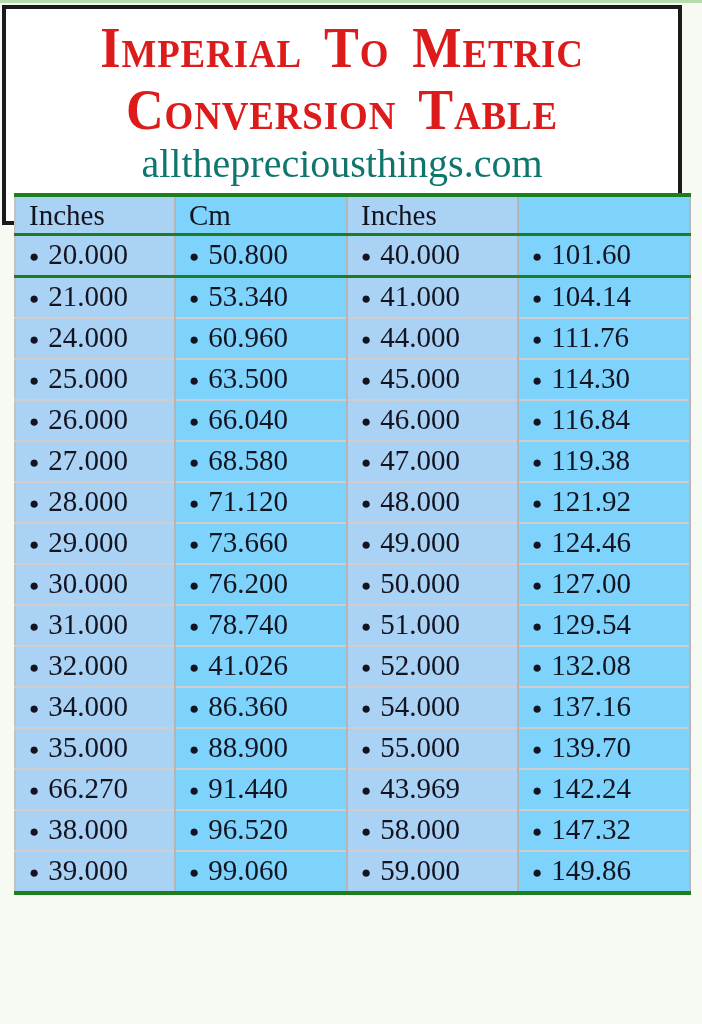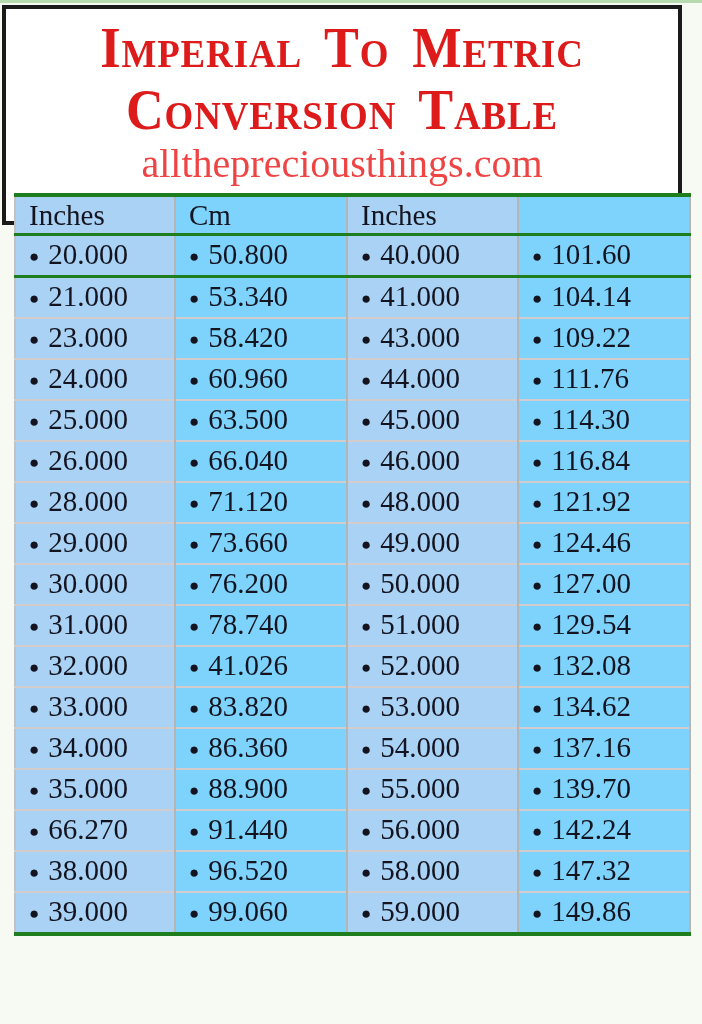--- a/index.html
+++ b/index.html
@@ -34,21 +34,21 @@
     line-height: 60px;
     letter-spacing: 1px;
     word-spacing: 10px;
     transform: scaleX(0.9);
     transform-origin: 50% 50%;
     white-space: nowrap;
   }
   .title.l1 { margin-top: 9px; }
   .title.l2 { margin-top: 2px; }
   .website {
-    color: #ef4444;
+    color: #0f766e;
     font-size: 40px;
     line-height: 46px;
     margin-top: 1px;
     white-space: nowrap;
   }
   table.conv {
     position: absolute;
     left: 14px; top: 193px;
     width: 675px;
     border-collapse: collapse;
@@ -119,44 +119,44 @@
           <td class="c-blue"><span class="bullet">●</span><span>40.000</span></td>
           <td class="c-white"><span class="bullet">●</span><span>101.60</span></td>
         </tr>
         <tr>
           <td class="c-blue"><span class="bullet">●</span><span>21.000</span></td>
           <td class="c-white"><span class="bullet">●</span><span>53.340</span></td>
           <td class="c-blue"><span class="bullet">●</span><span>41.000</span></td>
           <td class="c-white"><span class="bullet">●</span><span>104.14</span></td>
         </tr>
         <tr>
-          <td class="c-blue"><span class="bullet">●</span><span>23.000</span></td>
-          <td class="c-white"><span class="bullet">●</span><span>58.420</span></td>
-          <td class="c-blue"><span class="bullet">●</span><span>43.000</span></td>
-          <td class="c-white"><span class="bullet">●</span><span>109.22</span></td>
-        </tr>
-        <tr>
           <td class="c-blue"><span class="bullet">●</span><span>24.000</span></td>
           <td class="c-white"><span class="bullet">●</span><span>60.960</span></td>
           <td class="c-blue"><span class="bullet">●</span><span>44.000</span></td>
           <td class="c-white"><span class="bullet">●</span><span>111.76</span></td>
         </tr>
         <tr>
           <td class="c-blue"><span class="bullet">●</span><span>25.000</span></td>
           <td class="c-white"><span class="bullet">●</span><span>63.500</span></td>
           <td class="c-blue"><span class="bullet">●</span><span>45.000</span></td>
           <td class="c-white"><span class="bullet">●</span><span>114.30</span></td>
         </tr>
         <tr>
           <td class="c-blue"><span class="bullet">●</span><span>26.000</span></td>
           <td class="c-white"><span class="bullet">●</span><span>66.040</span></td>
           <td class="c-blue"><span class="bullet">●</span><span>46.000</span></td>
           <td class="c-white"><span class="bullet">●</span><span>116.84</span></td>
         </tr>
         <tr>
+          <td class="c-blue"><span class="bullet">●</span><span>27.000</span></td>
+          <td class="c-white"><span class="bullet">●</span><span>68.580</span></td>
+          <td class="c-blue"><span class="bullet">●</span><span>47.000</span></td>
+          <td class="c-white"><span class="bullet">●</span><span>119.38</span></td>
+        </tr>
+        <tr>
           <td class="c-blue"><span class="bullet">●</span><span>28.000</span></td>
           <td class="c-white"><span class="bullet">●</span><span>71.120</span></td>
           <td class="c-blue"><span class="bullet">●</span><span>48.000</span></td>
           <td class="c-white"><span class="bullet">●</span><span>121.92</span></td>
         </tr>
         <tr>
           <td class="c-blue"><span class="bullet">●</span><span>29.000</span></td>
           <td class="c-white"><span class="bullet">●</span><span>73.660</span></td>
           <td class="c-blue"><span class="bullet">●</span><span>49.000</span></td>
           <td class="c-white"><span class="bullet">●</span><span>124.46</span></td>
@@ -173,41 +173,35 @@
           <td class="c-blue"><span class="bullet">●</span><span>51.000</span></td>
           <td class="c-white"><span class="bullet">●</span><span>129.54</span></td>
         </tr>
         <tr>
           <td class="c-blue"><span class="bullet">●</span><span>32.000</span></td>
           <td class="c-white"><span class="bullet">●</span><span>41.026</span></td>
           <td class="c-blue"><span class="bullet">●</span><span>52.000</span></td>
           <td class="c-white"><span class="bullet">●</span><span>132.08</span></td>
         </tr>
         <tr>
-          <td class="c-blue"><span class="bullet">●</span><span>33.000</span></td>
-          <td class="c-white"><span class="bullet">●</span><span>83.820</span></td>
-          <td class="c-blue"><span class="bullet">●</span><span>53.000</span></td>
-          <td class="c-white"><span class="bullet">●</span><span>134.62</span></td>
-        </tr>
-        <tr>
           <td class="c-blue"><span class="bullet">●</span><span>34.000</span></td>
           <td class="c-white"><span class="bullet">●</span><span>86.360</span></td>
           <td class="c-blue"><span class="bullet">●</span><span>54.000</span></td>
           <td class="c-white"><span class="bullet">●</span><span>137.16</span></td>
         </tr>
         <tr>
           <td class="c-blue"><span class="bullet">●</span><span>35.000</span></td>
           <td class="c-white"><span class="bullet">●</span><span>88.900</span></td>
           <td class="c-blue"><span class="bullet">●</span><span>55.000</span></td>
           <td class="c-white"><span class="bullet">●</span><span>139.70</span></td>
         </tr>
         <tr>
           <td class="c-blue"><span class="bullet">●</span><span>66.270</span></td>
           <td class="c-white"><span class="bullet">●</span><span>91.440</span></td>
-          <td class="c-blue"><span class="bullet">●</span><span>56.000</span></td>
+          <td class="c-blue"><span class="bullet">●</span><span>43.969</span></td>
           <td class="c-white"><span class="bullet">●</span><span>142.24</span></td>
         </tr>
         <tr>
           <td class="c-blue"><span class="bullet">●</span><span>38.000</span></td>
           <td class="c-white"><span class="bullet">●</span><span>96.520</span></td>
           <td class="c-blue"><span class="bullet">●</span><span>58.000</span></td>
           <td class="c-white"><span class="bullet">●</span><span>147.32</span></td>
         </tr>
         <tr>
           <td class="c-blue"><span class="bullet">●</span><span>39.000</span></td>

